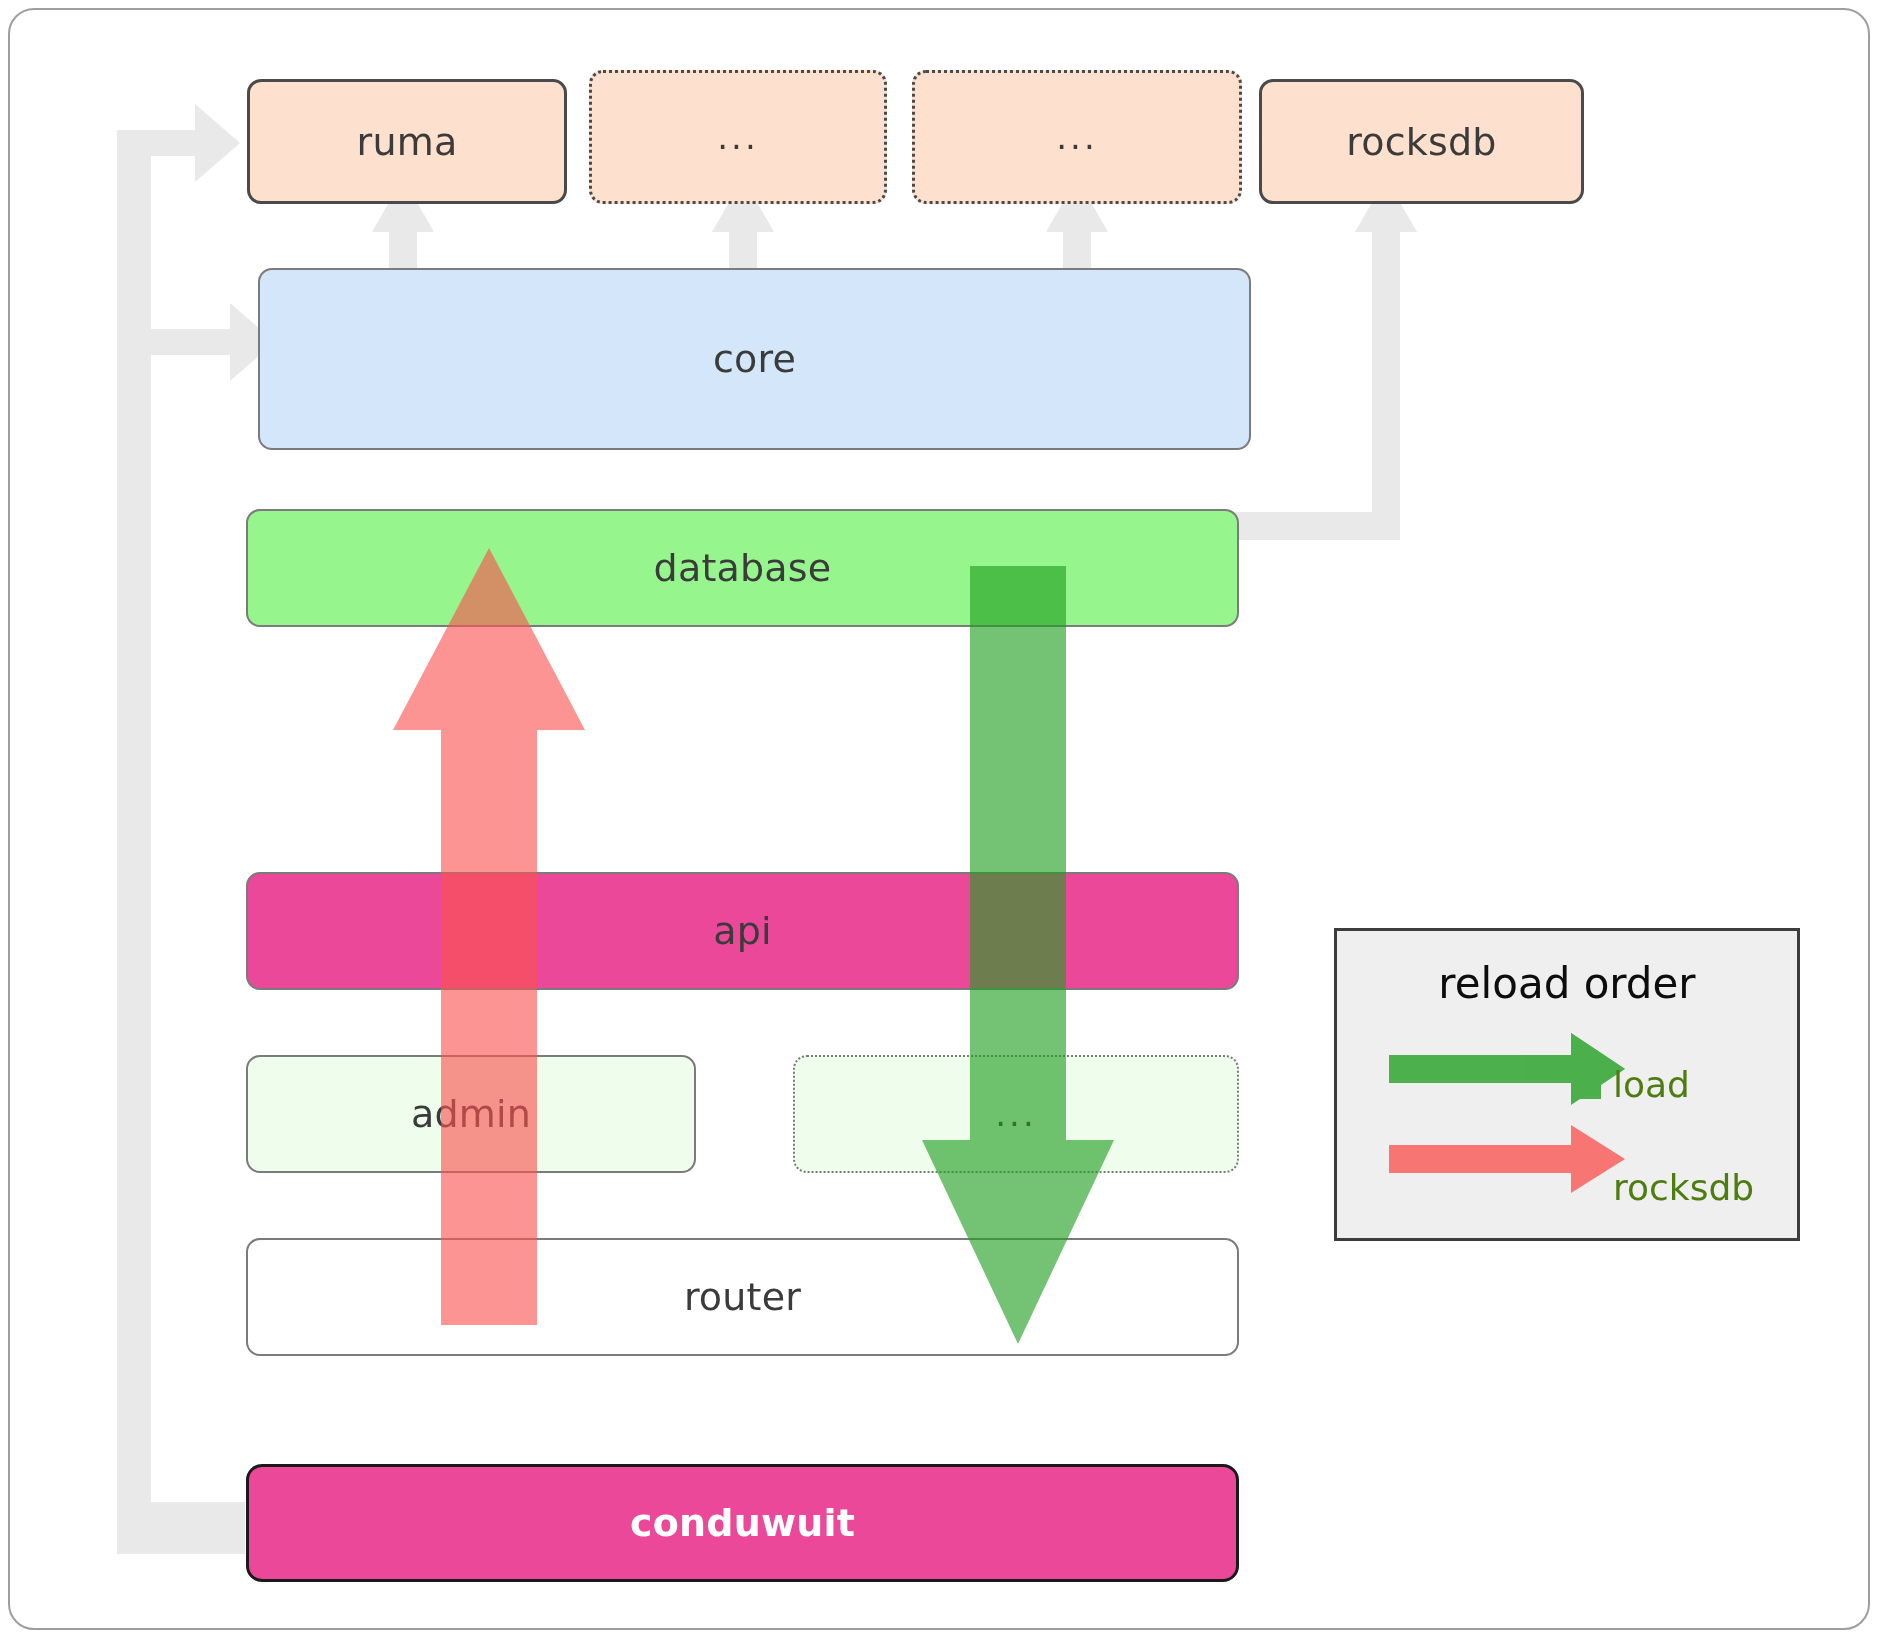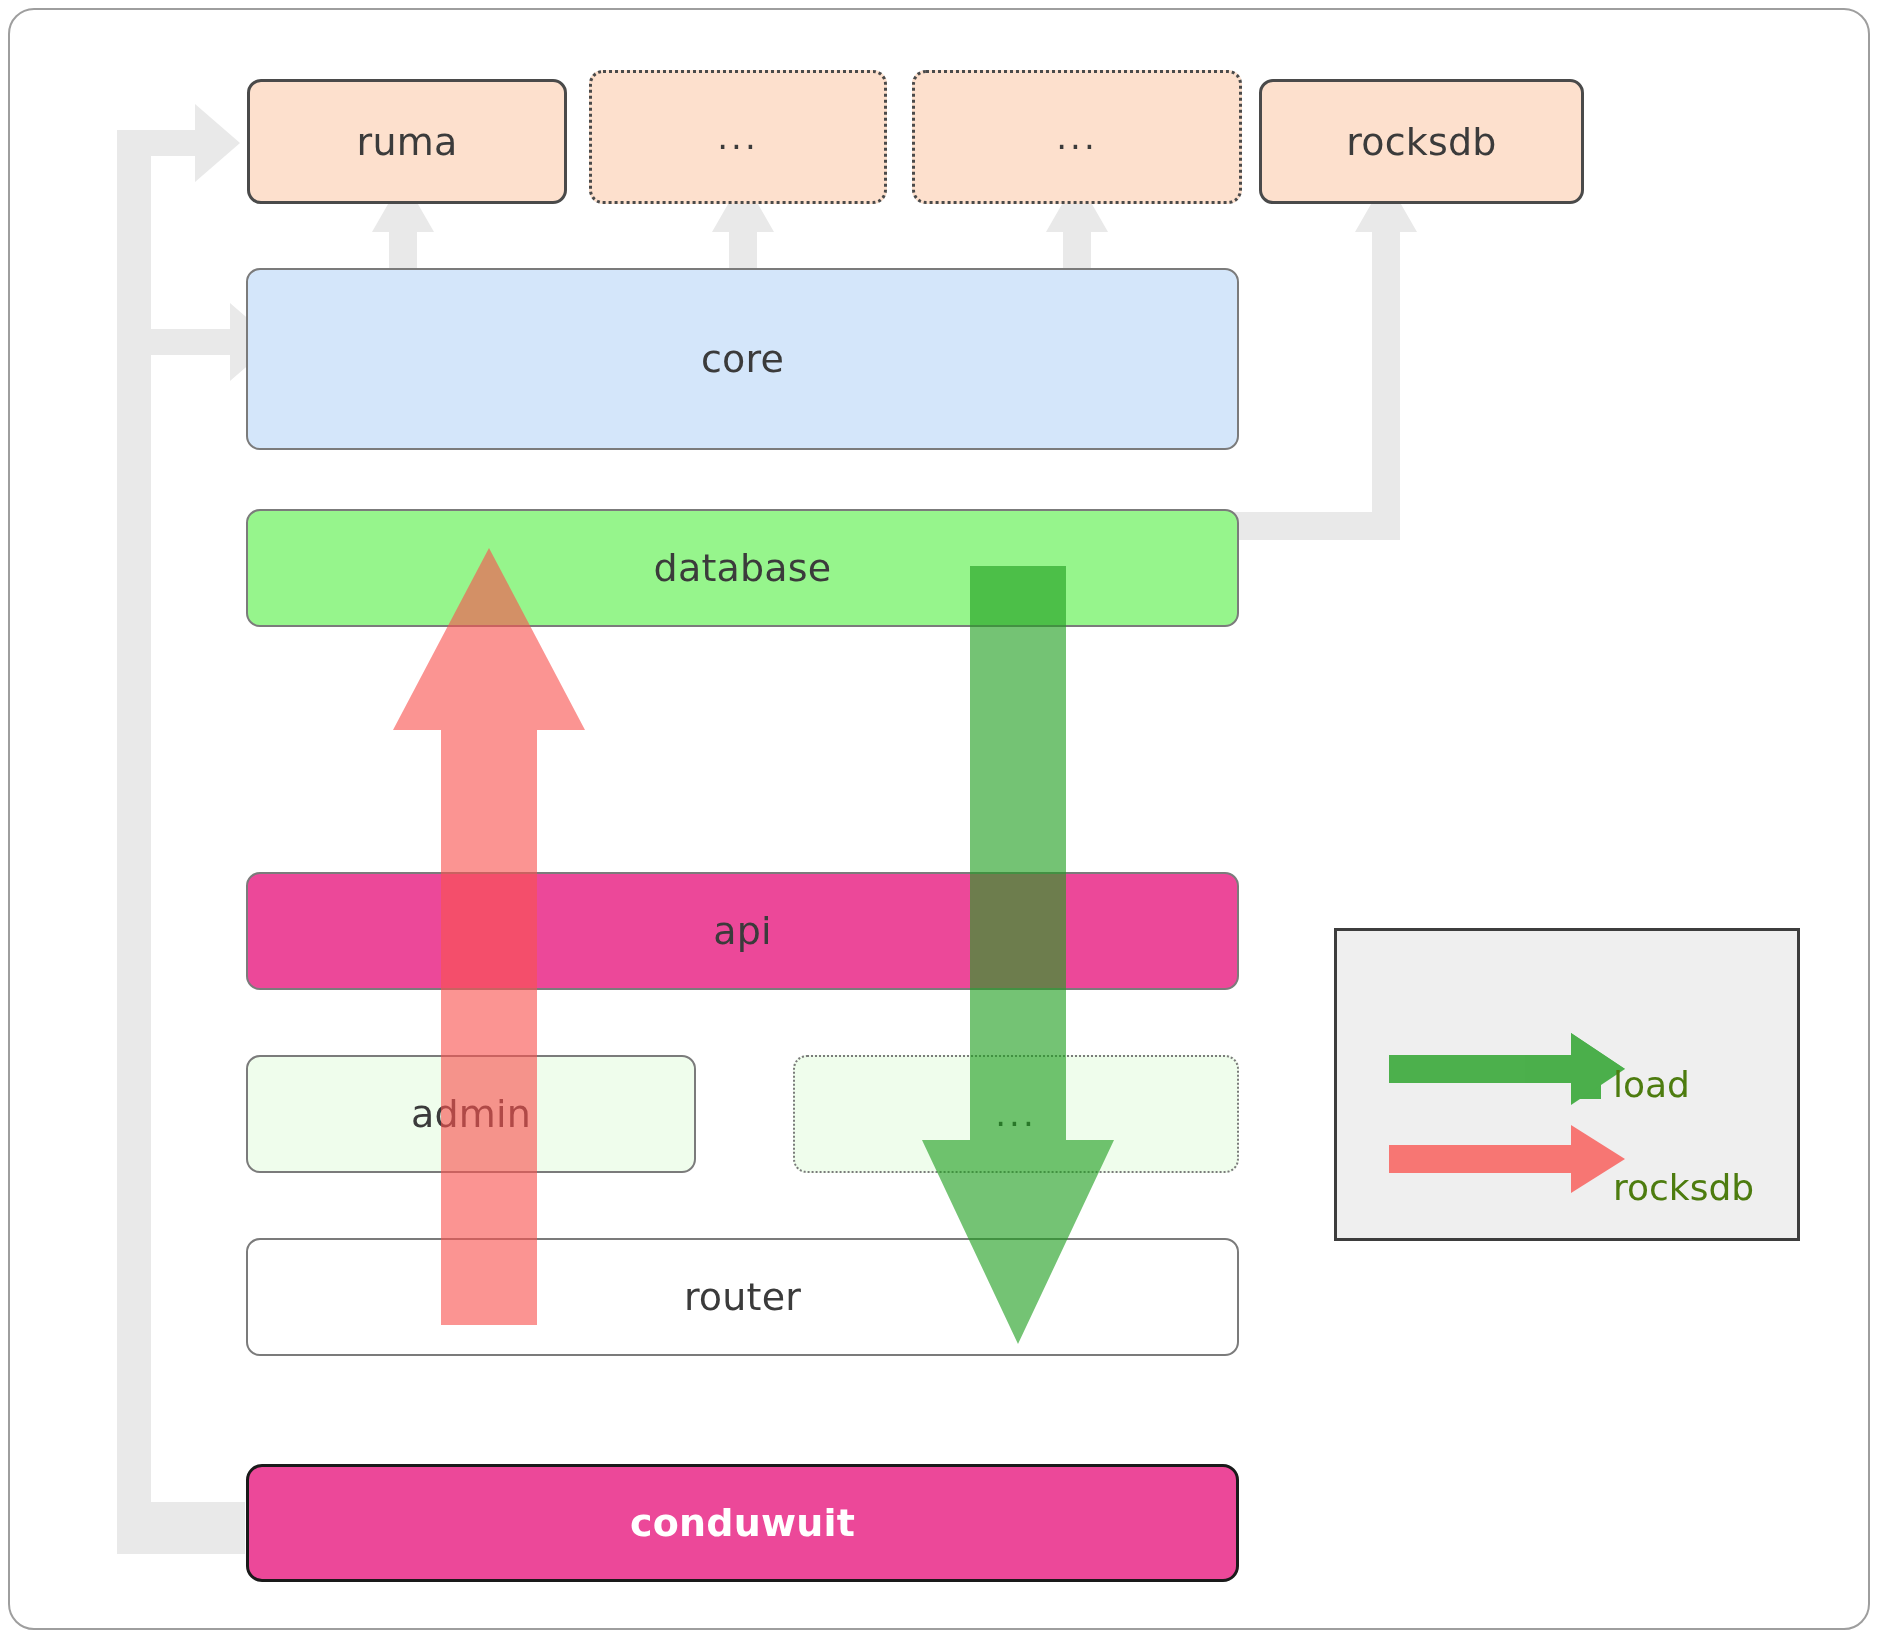--- a/index.html
+++ b/index.html
@@ -121,21 +121,21 @@
   <div class="node dep-opt dots" style="left:589px; top:70px; width:298px; height:134px;">
     <span>...</span>
   </div>
   <div class="node dep-opt dots" style="left:912px; top:70px; width:330px; height:134px;">
     <span>...</span>
   </div>
   <div class="node dep" style="left:1259px; top:79px; width:325px; height:125px;">
     <span>rocksdb</span>
   </div>
 
-  <div class="node core" style="left:246px; top:268px; width:993px; height:182px;">
+  <div class="node core" style="left:258px; top:268px; width:993px; height:182px;">
     <span>core</span>
   </div>
 
   <div class="node database" style="left:246px; top:509px; width:993px; height:118px;">
     <span>database</span>
   </div>
 
 
   <div class="node api" style="left:246px; top:872px; width:993px; height:118px;">
     <span>api</span>
@@ -162,20 +162,21 @@
     <g opacity="0.62">
       <polygon fill="#f9534f" points="489,548 585,730 537,730 537,1325 441,1325 441,730 393,730"></polygon>
     </g>
 
     <g opacity="0.62">
       <polygon fill="#1e9e1e" points="1018,1344 922,1140 970,1140 970,566 1066,566 1066,1140 1114,1140"></polygon>
     </g>
   </svg>
 
   <div class="legend">
+    <div class="legend-title">reload order</div>
 
     <svg width="466" height="313" viewBox="0 0 466 313" style="position:absolute;left:0;top:0;">
       <g opacity="0.78">
         <polygon fill="#1e9e1e" points="234,102 288,138 264,138 264,168 234,168 234,102"></polygon>
         <polygon fill="#1e9e1e" points="52,124 234,124 234,102 288,138 234,174 234,152 52,152"></polygon>
       </g>
       <g opacity="0.78">
         <polygon fill="#f9534f" points="52,214 234,214 234,194 288,228 234,262 234,242 52,242"></polygon>
       </g>
     </svg>

